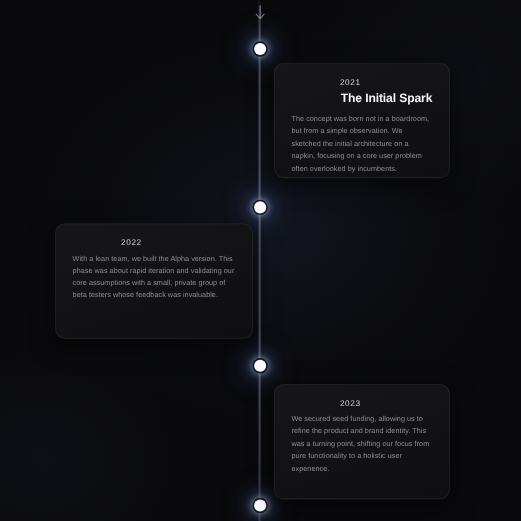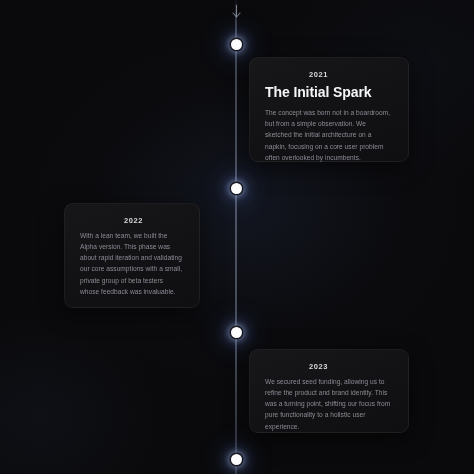--- a/index.html
+++ b/index.html
@@ -82,42 +82,43 @@
   .card {
     position: absolute;
     background: linear-gradient(160deg, #17171a 0%, #121214 55%, #0f0f12 100%);
     border: 1px solid rgba(255,255,255,0.055);
     border-radius: 9px;
     box-shadow: 0 6px 22px rgba(0,0,0,0.55);
     padding: 13px 15px 15px 15px;
     box-sizing: border-box;
   }
   .card.right { left: 249px; width: 160px; }
-  .card.left  { left: 64px;  width: 136px; }
+  .card.left  { left: 50px;  width: 180px; }
 
   .card.c1 { top: 57px;  height: 105px; }
   .card.c2 { top: 203px; height: 105px; }
-  .card.c3 { top: 349px; height: 84px; }
+  .card.c3 { top: 349px; height: 105px; }
 
   .card-year {
     font-size: 7.5px;
-    font-weight: bold;
+    font-weight: normal;
     letter-spacing: 0.55px;
     color: #d8d9de;
     margin: 0 0 5px 0;
     line-height: 1;
     padding-left: 44px;
   }
   .card-title {
-    font-size: 14px;
+    font-size: 11px;
     font-weight: bold;
     letter-spacing: -0.1px;
     color: #f4f5f8;
     margin: 0 0 7px 0;
     line-height: 1.15;
+    text-align: right;
   }
   .card-body {
     font-size: 6.6px;
     line-height: 1.72;
     color: #8b8c95;
     margin: 0;
     letter-spacing: 0.03px;
   }
 </style>
 </head>

